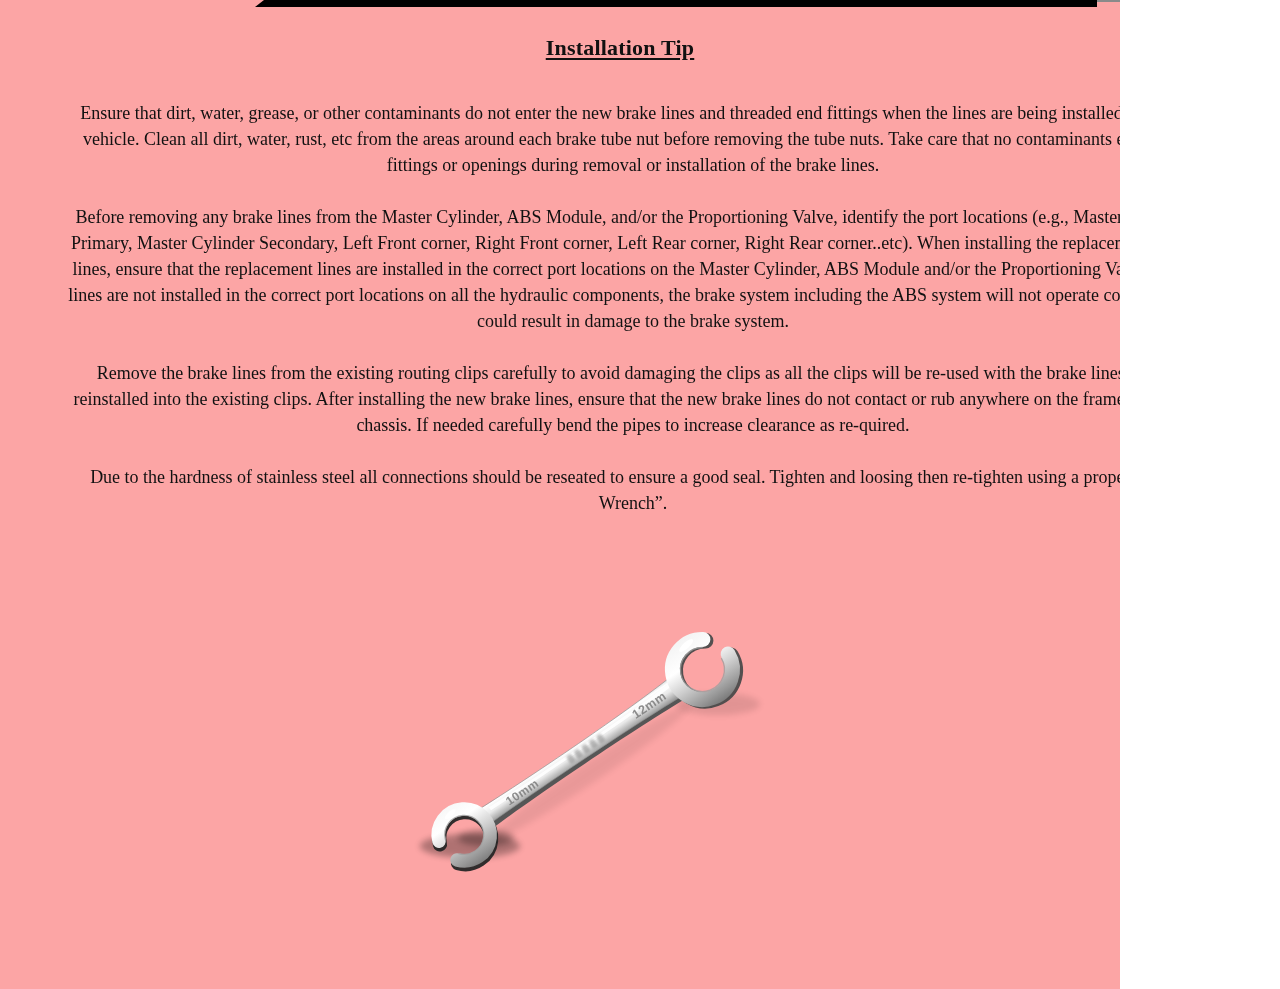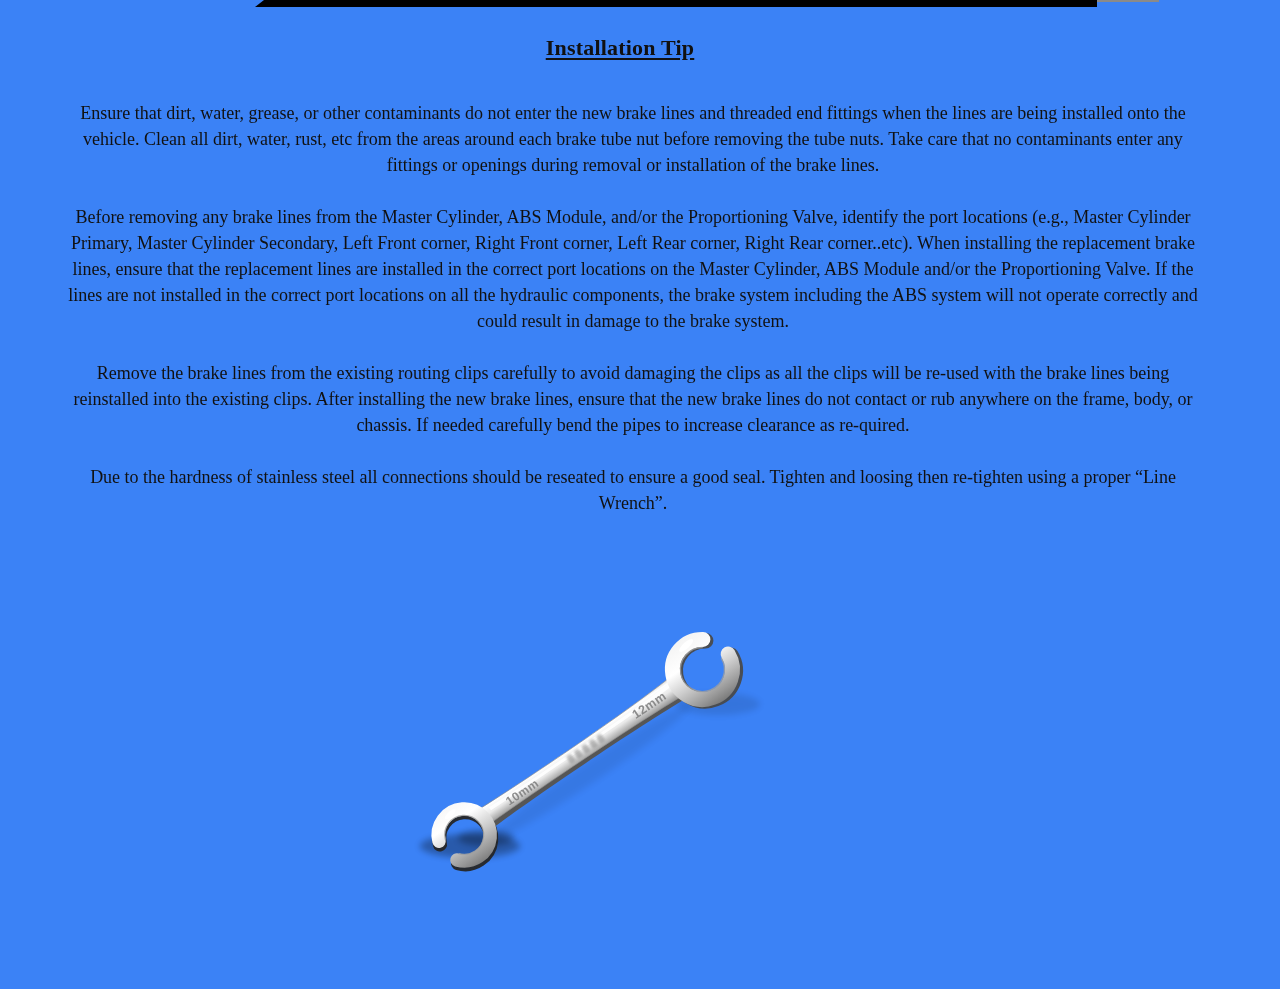--- a/index.html
+++ b/index.html
@@ -1,19 +1,19 @@
 <!DOCTYPE html>
 <html><head>
 <meta charset="utf-8">
 <style>
   html,body{margin:0;padding:0;background:#ffffff;}
   .page{
     position:relative;
-    width:1280px;height:989px;
-    background:#3b82f6;
+    width:1120px;height:989px;
+    background:#fca5a5;
     font-family:"Liberation Serif", serif;
     color:#111111;
     overflow:hidden;
   }
   .topbar{
     position:absolute;top:0;left:255px;width:842px;height:7px;
     background:#000000;
     clip-path:polygon(0 100%, 9px 0, 100% 0, 100% 100%);
   }
   .topbar-tail{

